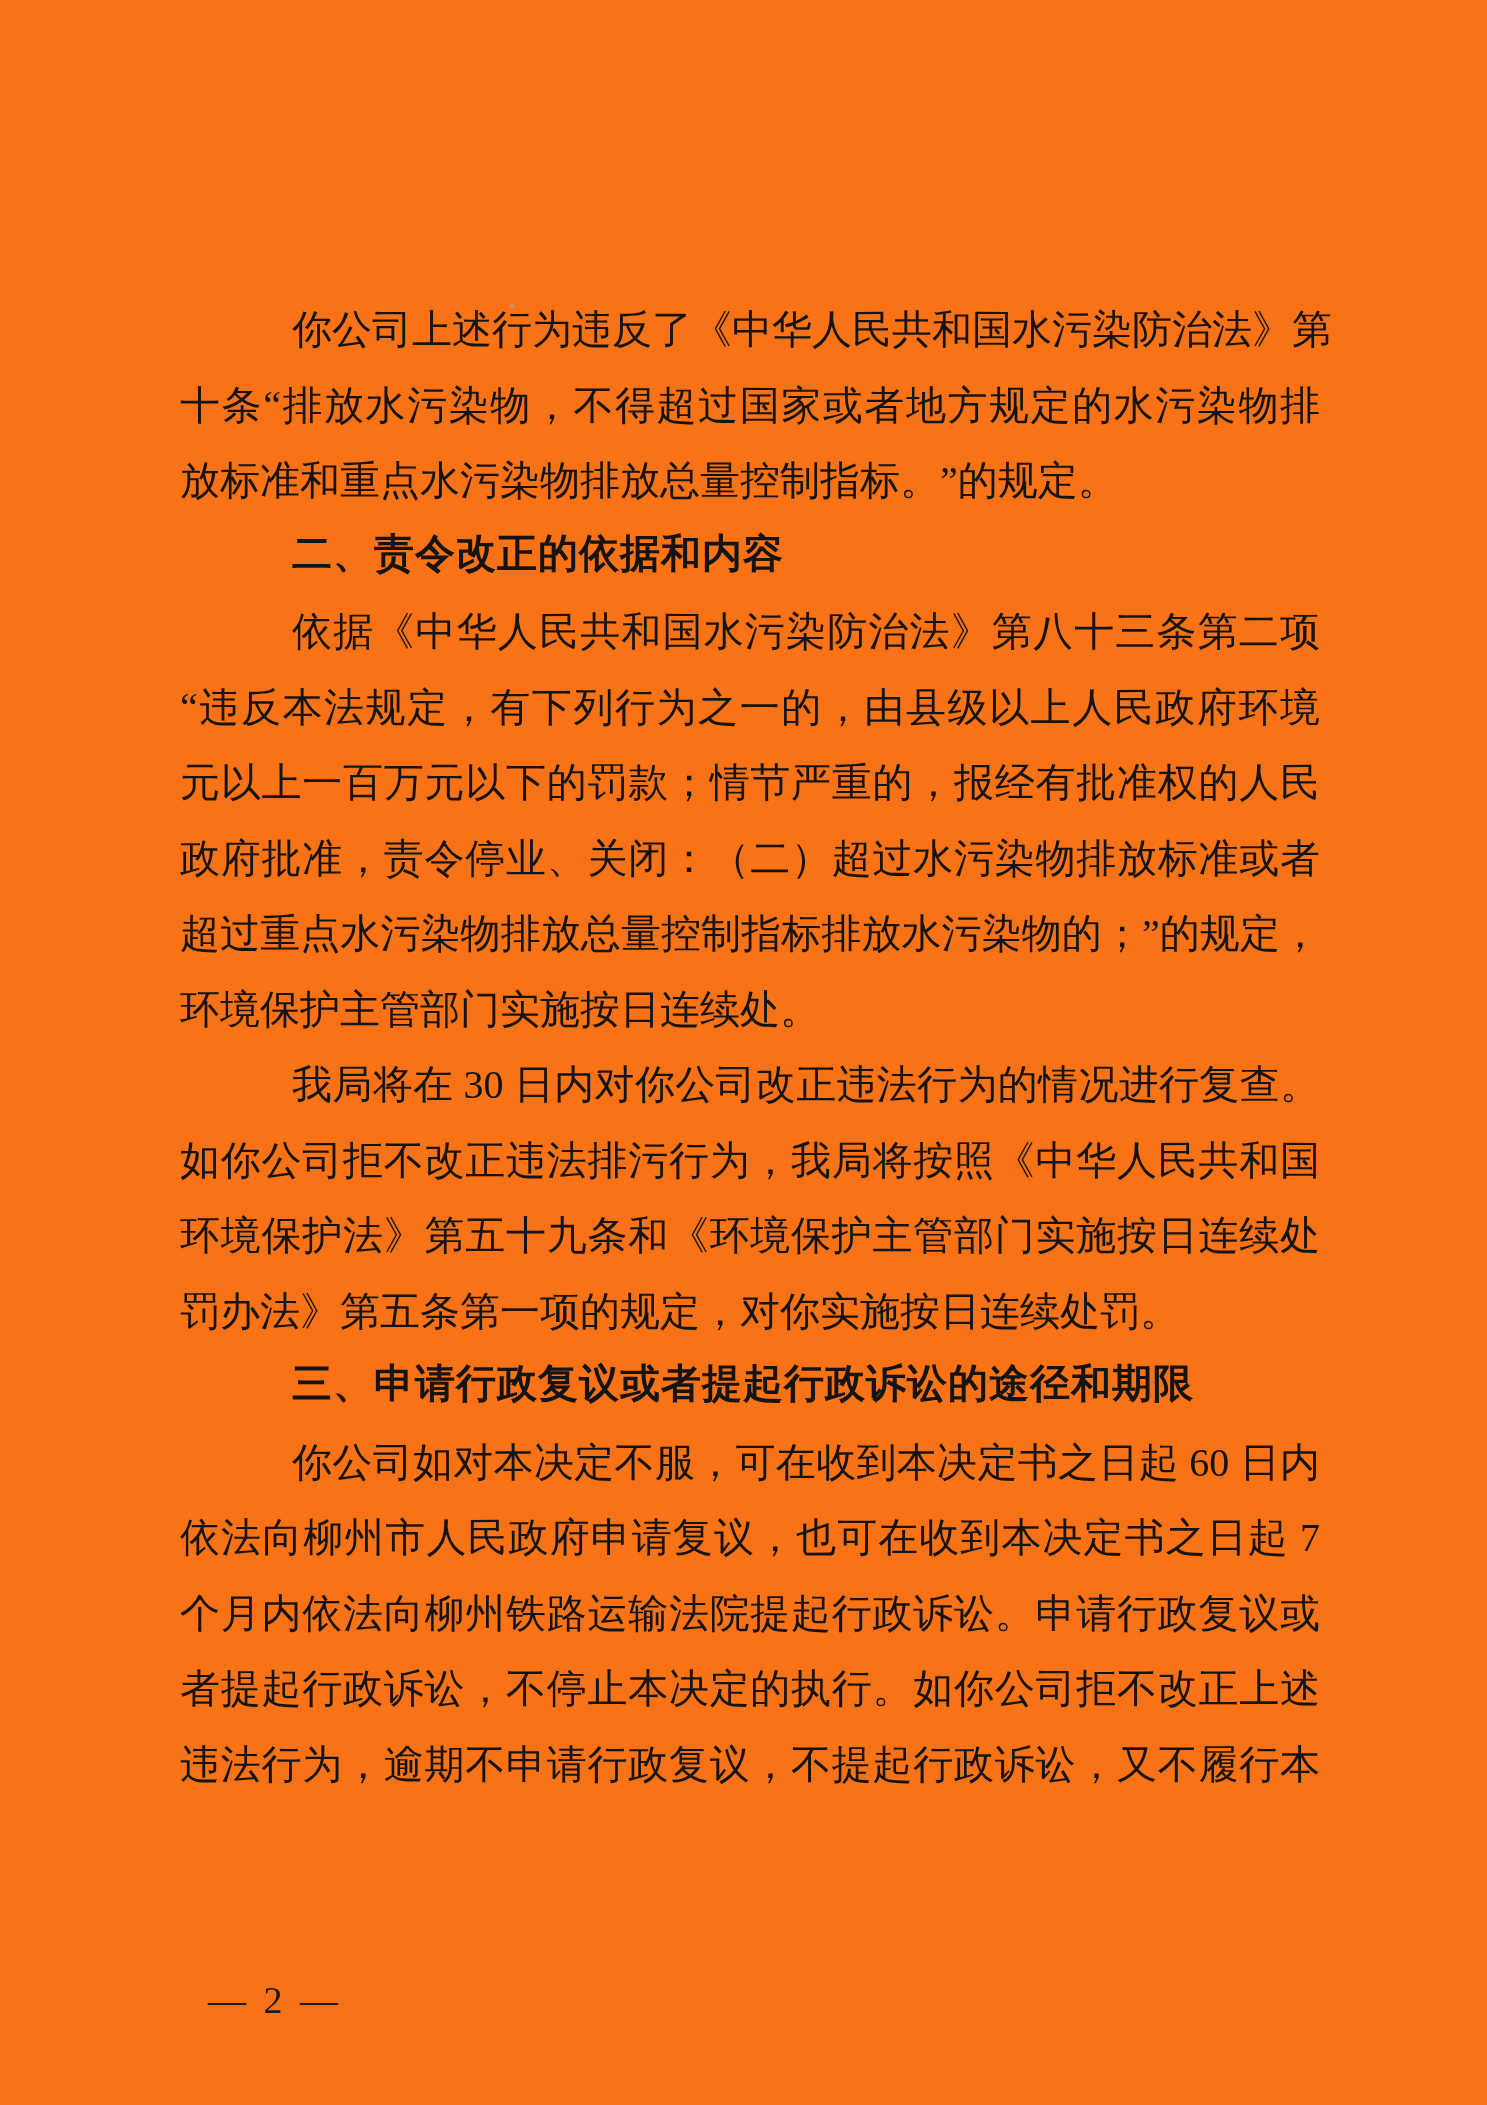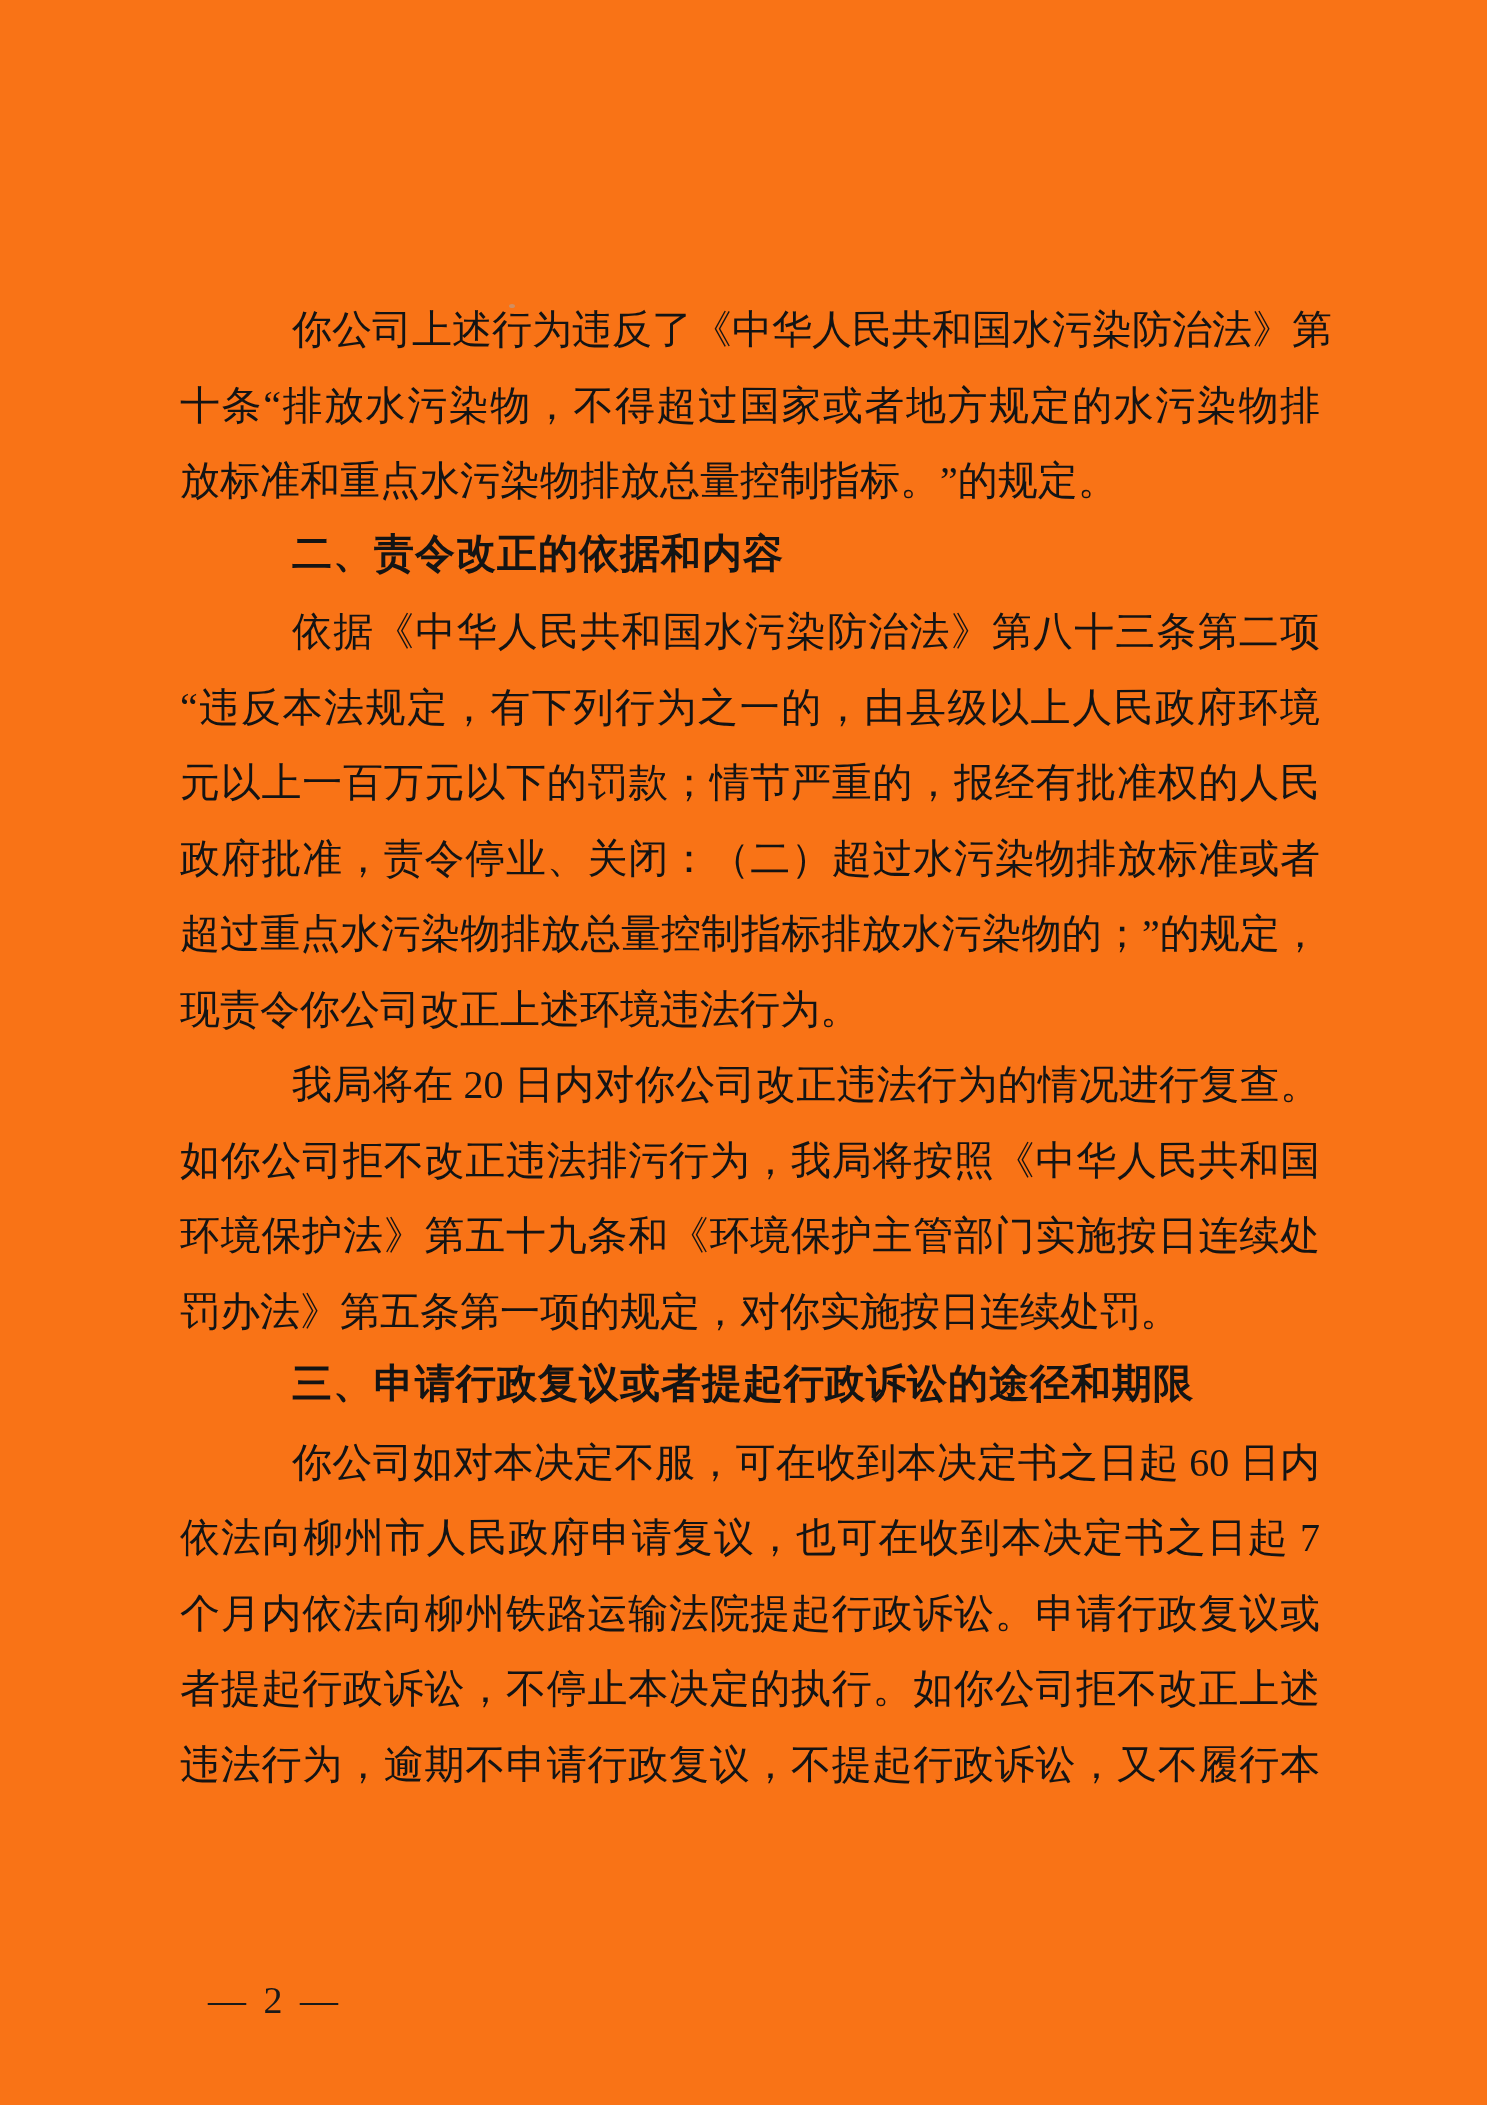--- a/index.html
+++ b/index.html
@@ -72,22 +72,22 @@
   <div class="doc-body" id="doc-body">
       <div class="line first">你公司上述行为违反了《中华人民共和国水污染防治法》第</div>
       <div class="line mid">十条“排放水污染物，不得超过国家或者地方规定的水污染物排</div>
       <div class="line last">放标准和重点水污染物排放总量控制指标。”的规定。</div>
       <div class="line heading">二、责令改正的依据和内容</div>
       <div class="line first">依据《中华人民共和国水污染防治法》第八十三条第二项</div>
       <div class="line mid">“违反本法规定，有下列行为之一的，由县级以上人民政府环境</div>
       <div class="line mid">元以上一百万元以下的罚款；情节严重的，报经有批准权的人民</div>
       <div class="line mid">政府批准，责令停业、关闭：（二）超过水污染物排放标准或者</div>
       <div class="line mid">超过重点水污染物排放总量控制指标排放水污染物的；”的规定，</div>
-      <div class="line last">现责令你公司改正上述环境违法行为。</div>
-      <div class="line first">我局将在 20 日内对你公司改正违法行为的情况进行复查。</div>
+      <div class="line last">环境保护主管部门实施按日连续处。</div>
+      <div class="line first">我局将在 30 日内对你公司改正违法行为的情况进行复查。</div>
       <div class="line mid">如你公司拒不改正违法排污行为，我局将按照《中华人民共和国</div>
       <div class="line mid">环境保护法》第五十九条和《环境保护主管部门实施按日连续处</div>
       <div class="line last">罚办法》第五条第一项的规定，对你实施按日连续处罚。</div>
       <div class="line heading">三、申请行政复议或者提起行政诉讼的途径和期限</div>
       <div class="line first">你公司如对本决定不服，可在收到本决定书之日起 60 日内</div>
       <div class="line mid">依法向柳州市人民政府申请复议，也可在收到本决定书之日起 7</div>
       <div class="line mid">个月内依法向柳州铁路运输法院提起行政诉讼。申请行政复议或</div>
       <div class="line mid">者提起行政诉讼，不停止本决定的执行。如你公司拒不改正上述</div>
       <div class="line mid">违法行为，逾期不申请行政复议，不提起行政诉讼，又不履行本</div>
     </div>

